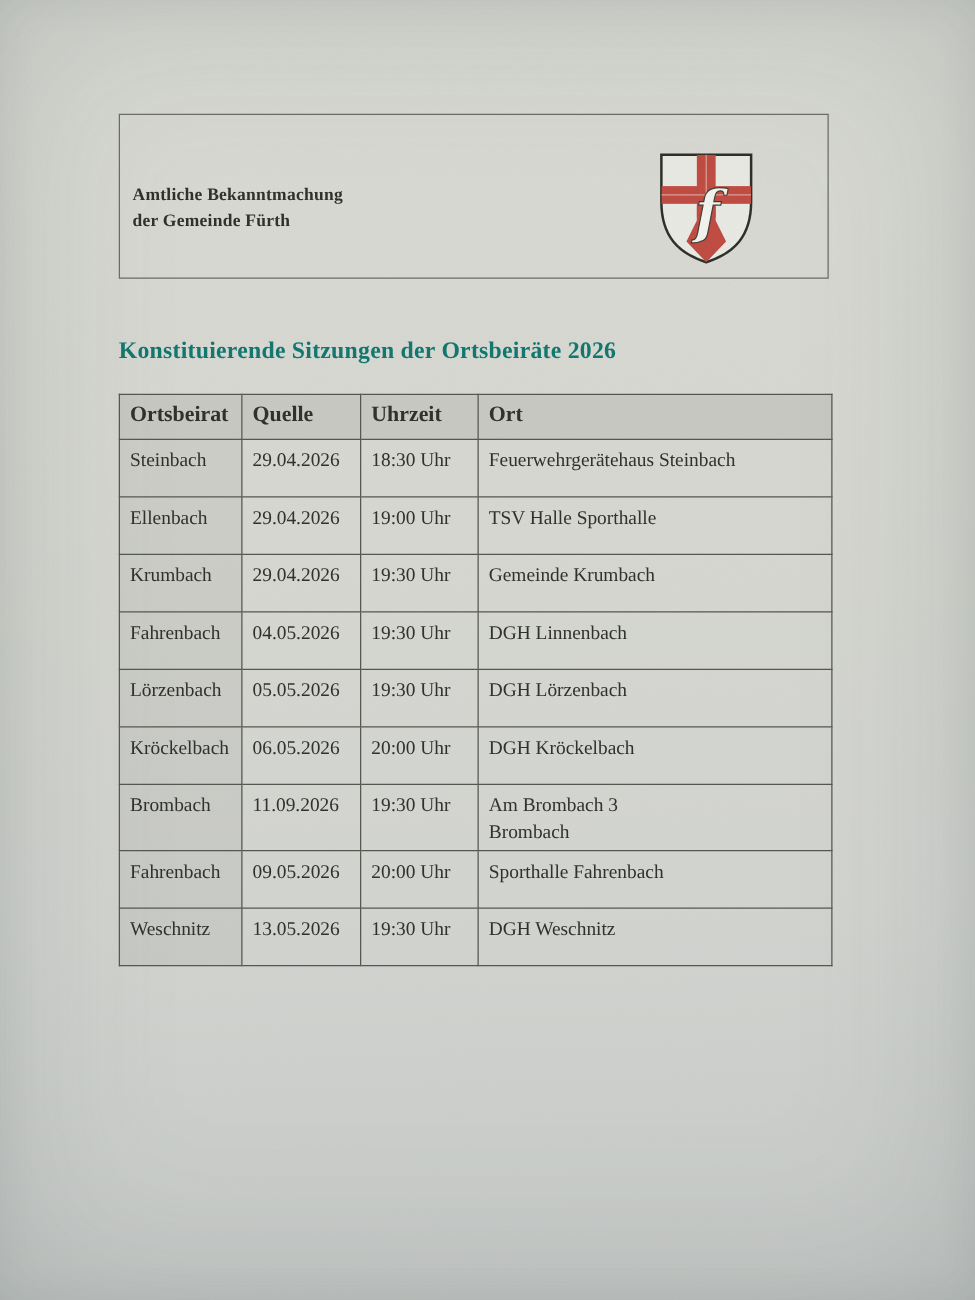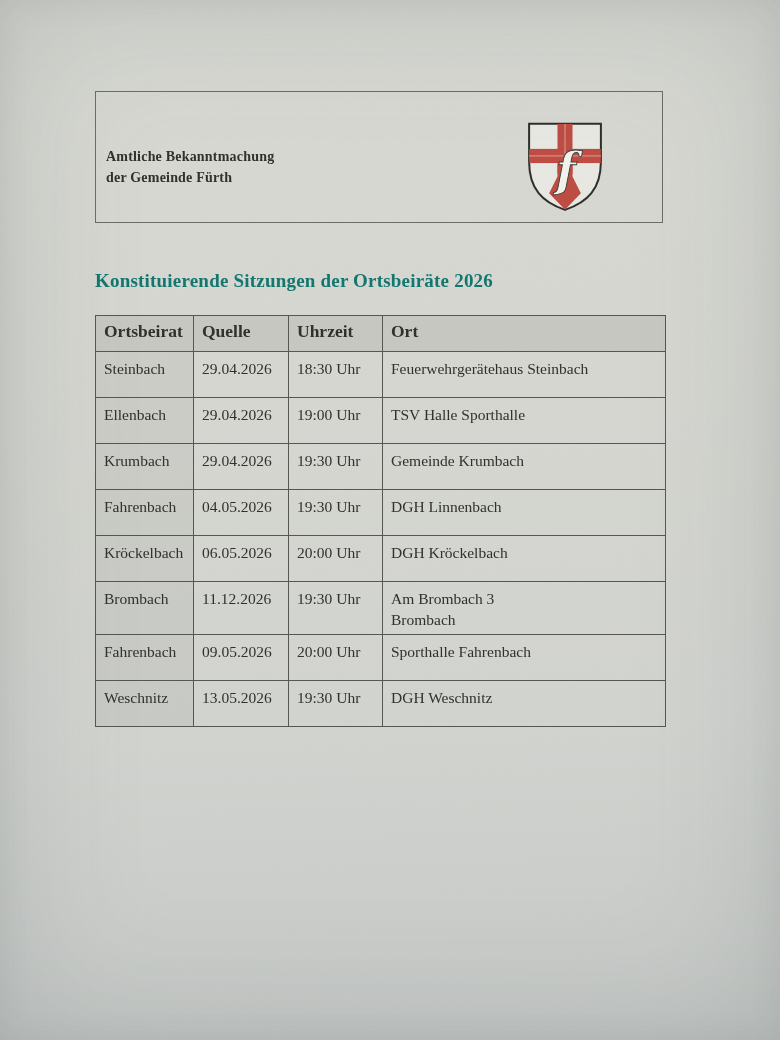--- a/index.html
+++ b/index.html
@@ -132,28 +132,34 @@
     <td><span class="cellv">19:30 Uhr</span></td>
     <td><span class="cellv">Gemeinde Krumbach</span></td>
   </tr>
       <tr>
     <td class="c-ortsbeirat"><span class="cellv">Fahrenbach</span></td>
     <td><span class="cellv">04.05.2026</span></td>
     <td><span class="cellv">19:30 Uhr</span></td>
     <td><span class="cellv">DGH Linnenbach</span></td>
   </tr>
       <tr>
+    <td class="c-ortsbeirat"><span class="cellv">Lörzenbach</span></td>
+    <td><span class="cellv">05.05.2026</span></td>
+    <td><span class="cellv">19:30 Uhr</span></td>
+    <td><span class="cellv">DGH Lörzenbach</span></td>
+  </tr>
+      <tr>
     <td class="c-ortsbeirat"><span class="cellv">Kröckelbach</span></td>
     <td><span class="cellv">06.05.2026</span></td>
     <td><span class="cellv">20:00 Uhr</span></td>
     <td><span class="cellv">DGH Kröckelbach</span></td>
   </tr>
       <tr>
     <td class="c-ortsbeirat"><span class="cellv">Brombach</span></td>
-    <td><span class="cellv">11.12.2026</span></td>
+    <td><span class="cellv">11.09.2026</span></td>
     <td><span class="cellv">19:30 Uhr</span></td>
     <td><span class="cellv">Am Brombach 3
 Brombach</span></td>
   </tr>
       <tr>
     <td class="c-ortsbeirat"><span class="cellv">Fahrenbach</span></td>
     <td><span class="cellv">09.05.2026</span></td>
     <td><span class="cellv">20:00 Uhr</span></td>
     <td><span class="cellv">Sporthalle Fahrenbach</span></td>
   </tr>

